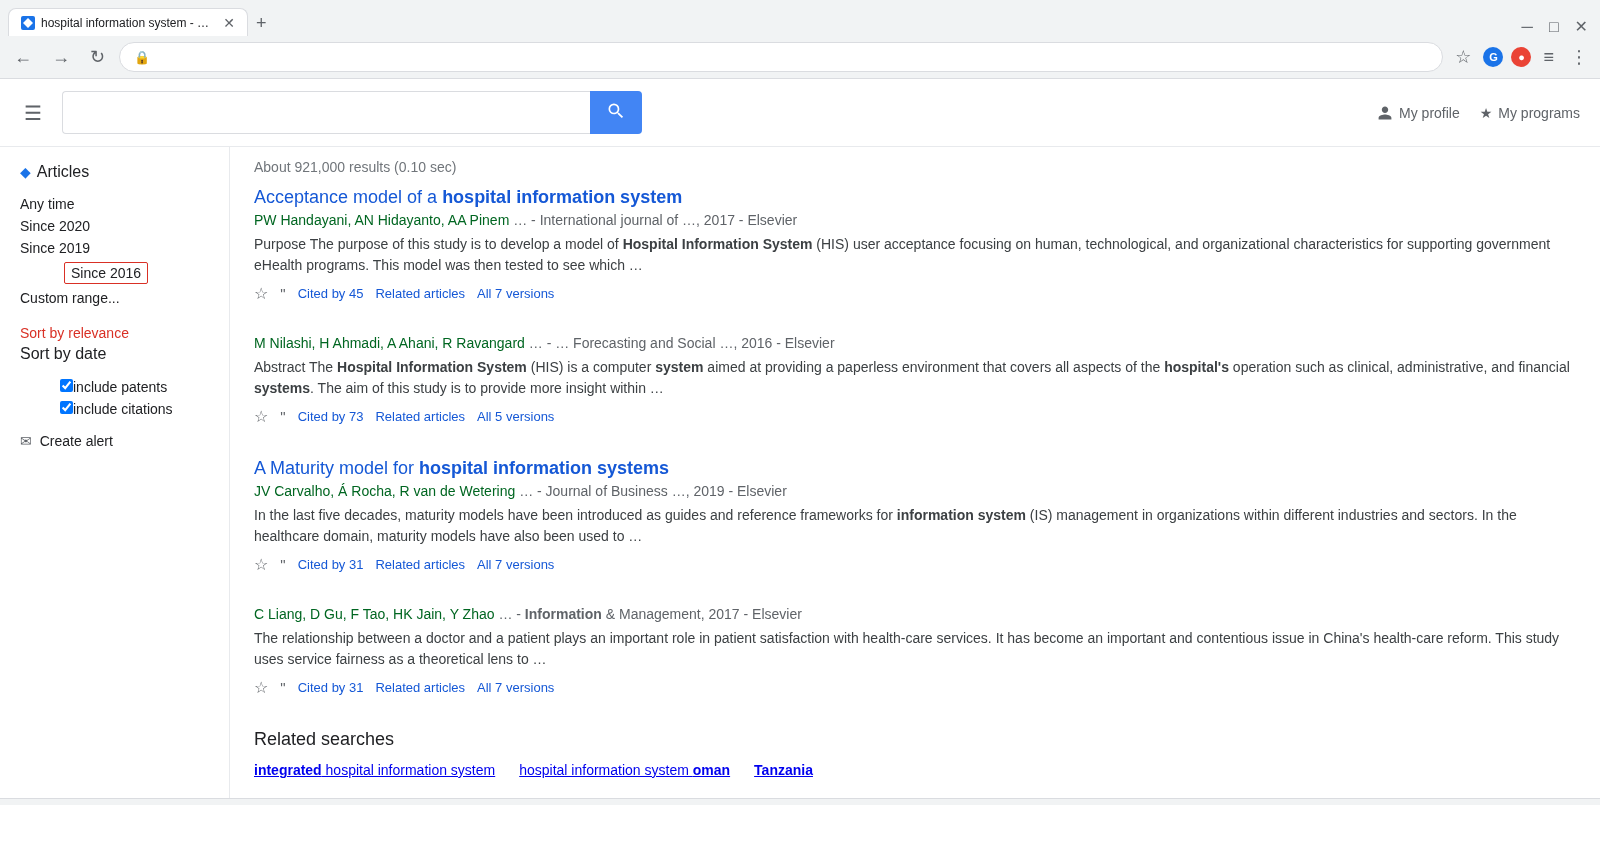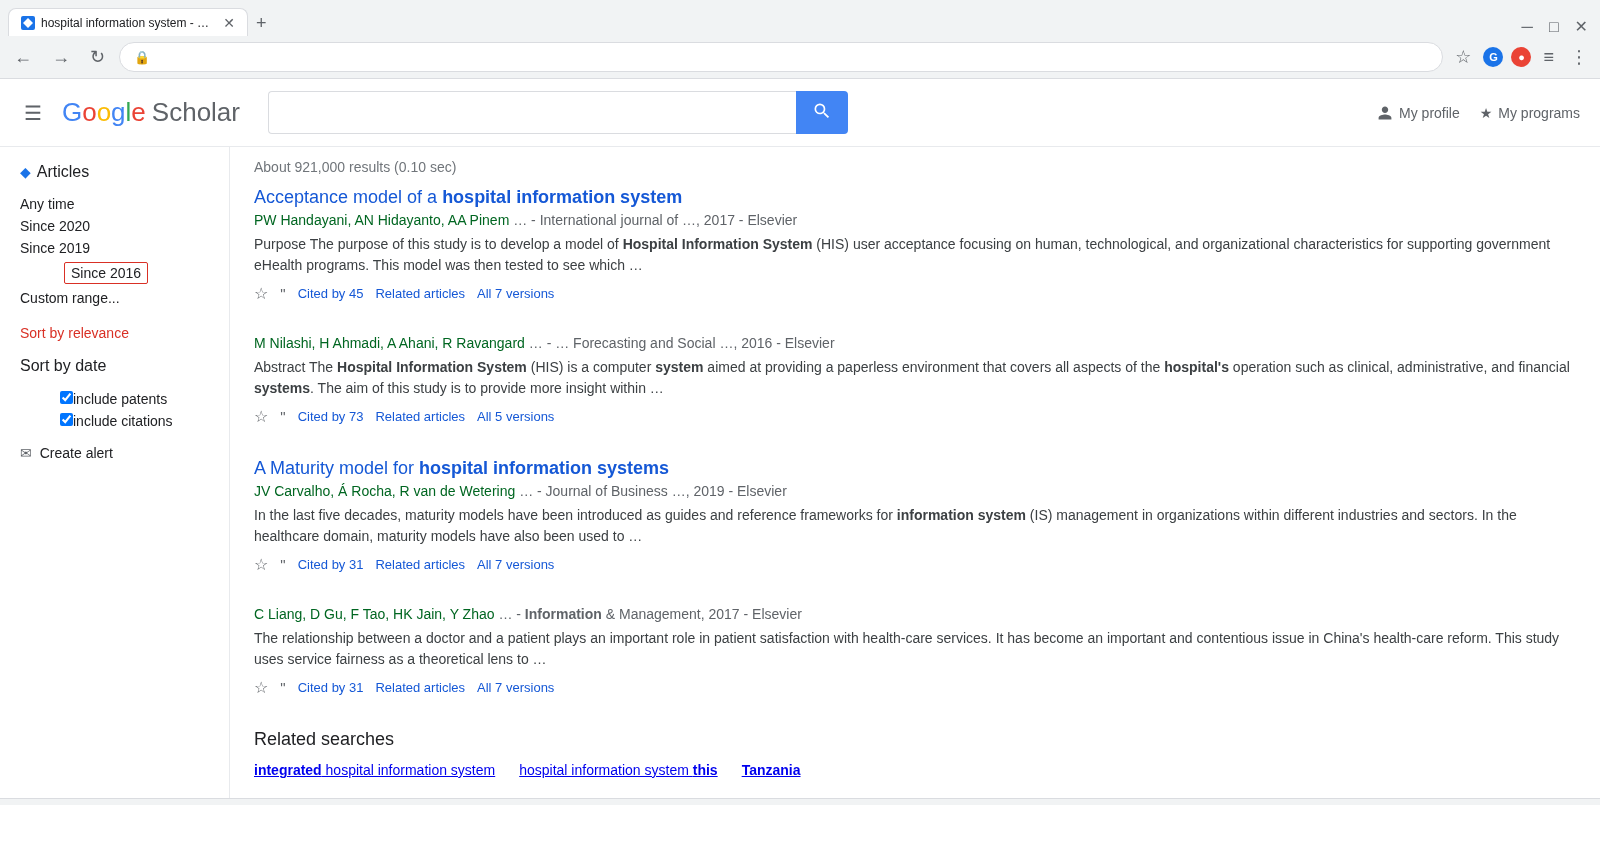--- a/index.html
+++ b/index.html
@@ -45,21 +45,21 @@
     
     .content-area { display: flex; padding: 0; }
 
     
     .sidebar { width: 230px; min-width: 230px; padding: 16px 20px; border-right: 1px solid #e8eaed; }
     .section-title { font-size: 16px; font-weight: 400; color: #202124; margin-bottom: 12px; display: flex; align-items: center; gap: 6px; }
     .section-title .diamond-icon { color: #1a73e8; font-size: 14px; }
     .filter-group { margin-bottom: 16px; }
     .filter-item { display: block; padding: 3px 0; color: #202124; text-decoration: none; font-size: 14px; cursor: pointer; }
     .sort-group { margin-bottom: 16px; }
-    .sort-active { color: #d93025; font-size: 14px; display: block; margin-bottom: 16px; cursor: pointer; }
+    .sort-active { color: #d93025; font-size: 14px; display: block; margin-bottom: 4px; cursor: pointer; }
     .sort-inactive { color: #202124; font-size: 16px; display: block; cursor: pointer; }
     .checkbox-group { margin-bottom: 16px; }
     .checkbox-item { display: flex; align-items: flex-start; gap: 0; font-size: 14px; margin-bottom: 6px; cursor: pointer; padding-left: 40px; }
     .checkbox-item input { cursor: pointer; }
     .create-alert { display: flex; align-items: center; gap: 8px; font-size: 14px; color: #202124; cursor: pointer; margin-top: 8px; }
     .mail-icon { color: #5f6368; font-size: 14px; }
 
     
     .main-results { flex: 1; padding: 0 20px 20px 24px; }
     .results-meta { font-size: 14px; color: #70757a; padding: 12px 0; }
@@ -130,26 +130,20 @@
       <span>≡</span>
       <span>⋮</span>
     </div>
   </div>
 </div>
 
 <div class="scholar-app">
 
   <div class="scholar-header">
     <span class="hamburger">☰</span>
-    <a class="scholar-logo" href="#">
-      <span class="logo-google">
-        <span class="logo-g">G</span><span class="logo-o1">o</span><span class="logo-o2">o</span><span class="logo-g2">g</span><span class="logo-l">l</span><span class="logo-e">e</span>
-      </span>
-      <span class="logo-scholar">Scholar</span>
-    </a>
     <div class="search-box">
       <input class="search-input" type="text" style="">
       <button class="search-btn">
         <svg viewBox="0 0 24 24">
             <path d="M15.5 14h-.79l-.28-.27A6.471 6.471 0 0 0 16 9.5 6.5 6.5 0 1 0 9.5 16c1.61 0 3.09-.59 4.23-1.57l.27.28v.79l5 4.99L20.49 19l-4.99-5zm-6 0C7.01 14 5 11.99 5 9.5S7.01 5 9.5 5 14 7.01 14 9.5 11.99 14 9.5 14z"></path>
           </svg>
       </button>
     </div>
     <div class="header-right">
       <div class="my-profile">
@@ -279,21 +273,21 @@
         </div>
       </div>
 
       <div class="related-searches">
         <div class="related-title">Related searches</div>
         <div style="display:flex; flex-wrap:wrap; gap:24px;">
           <div>
             <a href="#"><strong>integrated</strong> hospital information system</a>
           </div>
           <div>
-            <a href="#">hospital information system <strong>this</strong></a>
+            <a href="#">hospital information system <strong>oman</strong></a>
           </div>
           <div>
             <a href="#"><strong>Tanzania</strong></a>
           </div>
         </div>
       </div>
     </div>
   </div>
 </div>
 

